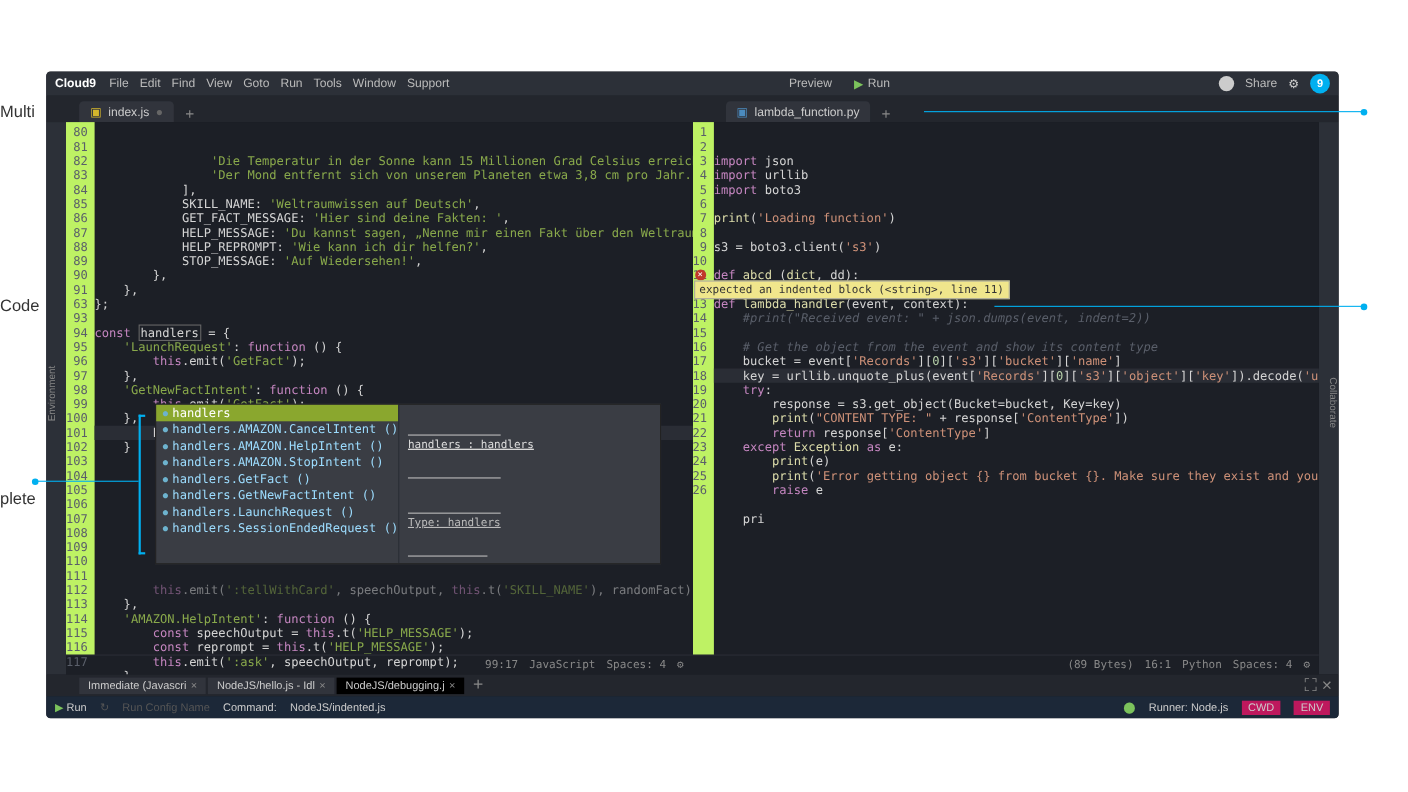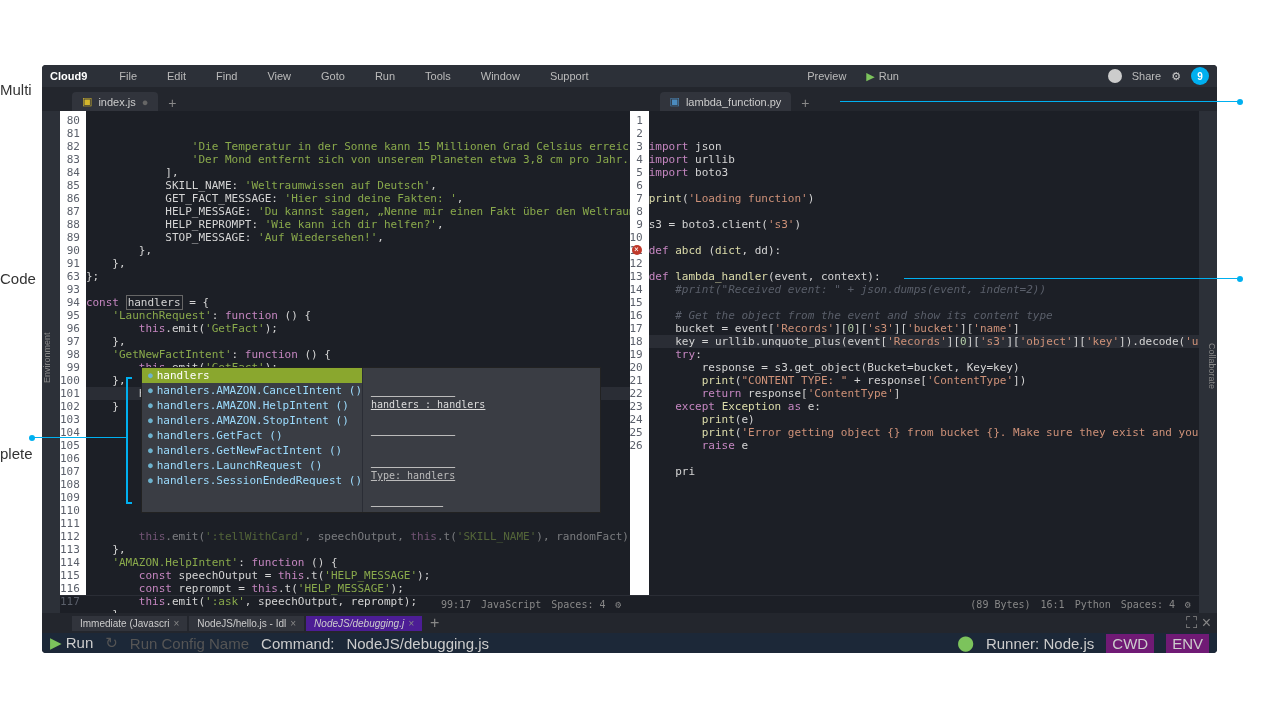--- a/index.html
+++ b/index.html
@@ -1,38 +1,38 @@
 <!DOCTYPE html>
 <html><head>
 <meta charset="utf-8">
 <style>
 * { margin: 0; padding: 0; box-sizing: border-box; }
 body { font-family: Arial, sans-serif; background: #fff; width: 1280px; height: 720px; overflow: hidden; position: relative; }
 .ide { position: absolute; left: 42px; top: 65px; width: 1175px; height: 588px; background: #1c1f26; border-radius: 4px; overflow: hidden; display: flex; flex-direction: column; }
 .menubar { height: 22px; background: #2c3038; display: flex; align-items: center; padding: 0 8px; color: #bbb; font-size: 11px; }
 .menubar .brand { color: #fff; font-weight: bold; margin-right: 12px; }
-.menubar .mitem { margin-right: 10px; cursor: pointer; margin-left: 20px; }
+.menubar .mitem { margin-right: 10px; cursor: pointer; }
 .menubar .spacer { flex: 1; }
 .menubar .preview { margin-right: 20px; }
 .menubar .runbtn { display: flex; align-items: center; gap: 4px; }
 .menubar .runbtn .play { color: #7cc35c; }
 .menubar .right { display: flex; align-items: center; gap: 10px; }
 .menubar .gear { color: #ccc; }
 .menubar .cloud { background: #00b0f0; border-radius: 50%; width: 18px; height: 18px; display: flex; align-items: center; justify-content: center; color: #fff; font-size: 10px; font-weight: bold; }
 .tabbar { height: 24px; background: #23262d; display: flex; align-items: flex-end; }
 .tabbar .half { flex: 1; display: flex; align-items: flex-end; padding-left: 30px; }
 .tab { background: #31343c; border-radius: 4px 4px 0 0; padding: 3px 10px; color: #ccc; font-size: 11px; display: flex; align-items: center; gap: 6px; margin-right: 2px; }
 .tab .dot { color: #666; }
 .addtab { color: #888; padding: 0 8px; font-size: 14px; }
 .editors { flex: 1; display: flex; min-height: 0; }
 .sidepanel { width: 18px; background: #2c3038; display: flex; flex-direction: column; align-items: center; color: #888; font-size: 9px; writing-mode: vertical-rl; gap: 14px; padding-top: 8px; }
 .sidepanel.left { transform: rotate(180deg); }
 .editor { flex: 1; background: #1c1f26; position: relative; overflow: hidden; font-family: 'Consolas', monospace; font-size: 11px; }
 .code-area { display: flex; height: calc(100% - 18px); }
-.gutter { width: 38px; background: #ffffff; text-align: right; padding-right: 6px; color: #5a5f6a; line-height: 13px; padding-top: 3px; }
+.gutter { width: 38px; background: #bef264; text-align: right; padding-right: 6px; color: #5a5f6a; line-height: 13px; padding-top: 3px; }
 .gutter div { height: 13px; position: relative; }
 .err-marker { position: absolute; left: 2px; top: 1px; width: 10px; height: 10px; background: #c0392b; border-radius: 50%; color: #fff; font-size: 8px; line-height: 10px; text-align: center; }
 .content { flex: 1; padding-top: 3px; line-height: 13px; white-space: pre; color: #d4d4d4; position: relative; }
 .content .row { height: 13px; }
 .hl-line { background: #2a2d35; }
 .s { color: #89a94b; }
 .k { color: #c586c0; }
 .p { color: #d4d4d4; }
 .c { color: #5a5f6a; font-style: italic; }
 .boxed { border: 1px solid #666; padding: 0 1px; }
@@ -43,38 +43,38 @@
 .autocomplete { position: absolute; left: 55px; top: 256px; width: 460px; background: #3a3d44; border: 1px solid #222; z-index: 10; display: flex; }
 .ac-list { width: 220px; }
 .ac-item { padding: 1px 6px; color: #9cdcfe; font-size: 11px; display: flex; align-items: center; gap: 4px; }
 .ac-item.sel { background: #8aa72e; color: #fff; }
 .ac-item .bullet { color: #6db3ce; font-size: 8px; }
 .ac-doc { flex: 1; padding: 4px 8px; color: #bbb; font-size: 10px; border-left: 1px solid #2a2d35; text-decoration: underline; }
 .status { height: 18px; background: #1c1f26; color: #888; font-size: 10px; display: flex; align-items: center; justify-content: flex-end; padding: 0 8px; gap: 10px; border-top: 1px solid #2a2d35; }
 .hint-tooltip { position: absolute; background: #f0e68c; color: #333; font-size: 10px; padding: 1px 4px; border: 1px solid #aa9; z-index: 5; }
 .bottom-tabs { height: 20px; background: #23262d; display: flex; align-items: center; padding-left: 30px; }
 .btab { background: #31343c; color: #ccc; font-size: 10px; padding: 2px 8px; margin-right: 2px; display: flex; align-items: center; gap: 4px; }
-.btab.active { background: #4c1d95; font-style: italic; }
+.btab.active { background: #000000; }
 .btab .x { color: #888; }
 .badd { color: #888; padding: 0 6px; }
 .bottom-tabs .spacer { flex: 1; }
-.runbar { height: 20px; background: #1c2838; display: flex; align-items: center; color: #ccc; font-size: 15px; padding: 0 8px; gap: 12px; }
+.runbar { height: 20px; background: #1c2838; display: flex; align-items: center; color: #ccc; font-size: 10px; padding: 0 8px; gap: 12px; }
 .runbar .play2 { color: #7cc35c; }
 .runbar .spacer { flex: 1; }
-.runbar .box { background: #701a75; padding: 1px 6px; }
+.runbar .box { background: #be185d; padding: 1px 6px; }
 .annot { position: absolute; font-size: 15px; color: #333; font-family: Arial; }
 .annot-line { position: absolute; border-top: 1px solid #00b0f0; }
 .annot-line::after { content: ''; position: absolute; right: -3px; top: -3px; width: 6px; height: 6px; background: #00b0f0; border-radius: 50%; }
 .bracket { position: absolute; border-left: 2px solid #00b0f0; border-top: 2px solid #00b0f0; border-bottom: 2px solid #00b0f0; }
 </style>
 </head>
 <body>
 
 <div class="annot" style="left:0;top:445px">plete</div>
-<div class="annot" style="left:1245;top:81px">Multi</div>
+<div class="annot" style="left:1245;top:93px">Multi</div>
 <div class="annot" style="left:1245;top:270px">Code</div>
 
 <div class="ide">
   <div class="menubar">
     <span class="brand">Cloud9</span>
     <span id="menu-items"><span class="mitem">File</span><span class="mitem">Edit</span><span class="mitem">Find</span><span class="mitem">View</span><span class="mitem">Goto</span><span class="mitem">Run</span><span class="mitem">Tools</span><span class="mitem">Window</span><span class="mitem">Support</span></span>
     <span class="spacer"></span>
     <span class="preview">Preview</span>
     <span class="runbtn">
         <span class="play">▶</span>
@@ -200,21 +200,21 @@
             <div>20</div>
             <div>21</div>
             <div>22</div>
             <div>23</div>
             <div>24</div>
             <div>25</div>
             <div>26</div>
           </div>
         <div class="content" id="right-content">
           <div class="row"><span class="py-k">import</span><span> json</span></div><div class="row"><span class="py-k">import</span><span> urllib</span></div><div class="row"><span class="py-k">import</span><span> boto3</span></div><div class="row"></div><div class="row"><span class="py-f">print</span><span>(</span><span class="py-s">'Loading function'</span><span>)</span></div><div class="row"></div><div class="row"><span>s3 = boto3.client(</span><span class="py-s">'s3'</span><span>)</span></div><div class="row"></div><div class="row"><span class="py-k">def </span><span class="py-f">abcd </span><span>(</span><span class="py-f">dict</span><span>, dd):</span></div><div class="row"></div><div class="row"><span class="py-k">def </span><span class="py-f">lambda_handler</span><span>(event, context):</span></div><div class="row"><span>    </span><span class="c">#print("Received event: " + json.dumps(event, indent=2))</span></div><div class="row"></div><div class="row"><span>    </span><span class="c"># Get the object from the event and show its content type</span></div><div class="row"><span>    bucket = event[</span><span class="py-s">'Records'</span><span>][</span><span class="py-n">0</span><span>][</span><span class="py-s">'s3'</span><span>][</span><span class="py-s">'bucket'</span><span>][</span><span class="py-s">'name'</span><span>]</span></div><div class="row hl-line"><span>    key = urllib.unquote_plus(event[</span><span class="py-s">'Records'</span><span>][</span><span class="py-n">0</span><span>][</span><span class="py-s">'s3'</span><span>][</span><span class="py-s">'object'</span><span>][</span><span class="py-s">'key'</span><span>]).decode(</span><span class="py-s">'utf8'</span></div><div class="row"><span>    </span><span class="py-k">try</span><span>:</span></div><div class="row"><span>        response = s3.get_object(Bucket=bucket, Key=key)</span></div><div class="row"><span>        </span><span class="py-f">print</span><span>(</span><span class="py-s">"CONTENT TYPE: "</span><span> + response[</span><span class="py-s">'ContentType'</span><span>])</span></div><div class="row"><span>        </span><span class="py-k">return</span><span> response[</span><span class="py-s">'ContentType'</span><span>]</span></div><div class="row"><span>    </span><span class="py-k">except</span><span> </span><span class="py-f">Exception</span><span> </span><span class="py-k">as</span><span> e:</span></div><div class="row"><span>        </span><span class="py-f">print</span><span>(e)</span></div><div class="row"><span>        </span><span class="py-f">print</span><span>(</span><span class="py-s">'Error getting object {} from bucket {}. Make sure they exist and your buc</span></div><div class="row"><span>        </span><span class="py-k">raise</span><span> e</span></div><div class="row"></div><div class="row"><span>    pri</span></div>
-        </div>
+        <div class="hint-tooltip" style="left:-18px;top:144px">expected an indented block (&lt;string&gt;, line 11)</div></div>
       </div>
       <div class="status">
         <span>(89 Bytes)</span>
         <span>16:1</span>
         <span>Python</span>
         <span>Spaces: 4</span>
         <span>⚙</span>
       </div>
     </div>
 
@@ -233,21 +233,21 @@
       <span class="badd">+</span>
       <span class="spacer"></span>
       <span style="color: rgb(136, 136, 136); padding-right: 6px;">⛶ ×</span>
     </div>
 
   <div class="runbar">
     <span><span class="play2">▶</span> <span>Run</span></span>
     <span style="color:#555">↻</span>
     <span style="color:#555">Run Config Name</span>
     <span>Command:</span>
-    <span>NodeJS/debugging.js</span>
+    <span>NodeJS/indented.js</span>
     <span class="spacer"></span>
     <span style="color:#7cc35c">⬤</span>
     <span>Runner: Node.js</span>
     <span class="box">CWD</span>
     <span class="box">ENV</span>
   </div>
 </div>
 
 <div class="annot-line" style="right:40px;top:101px;width:400px"></div>
 <div class="annot-line" style="right:40px;top:278px;width:336px"></div>

